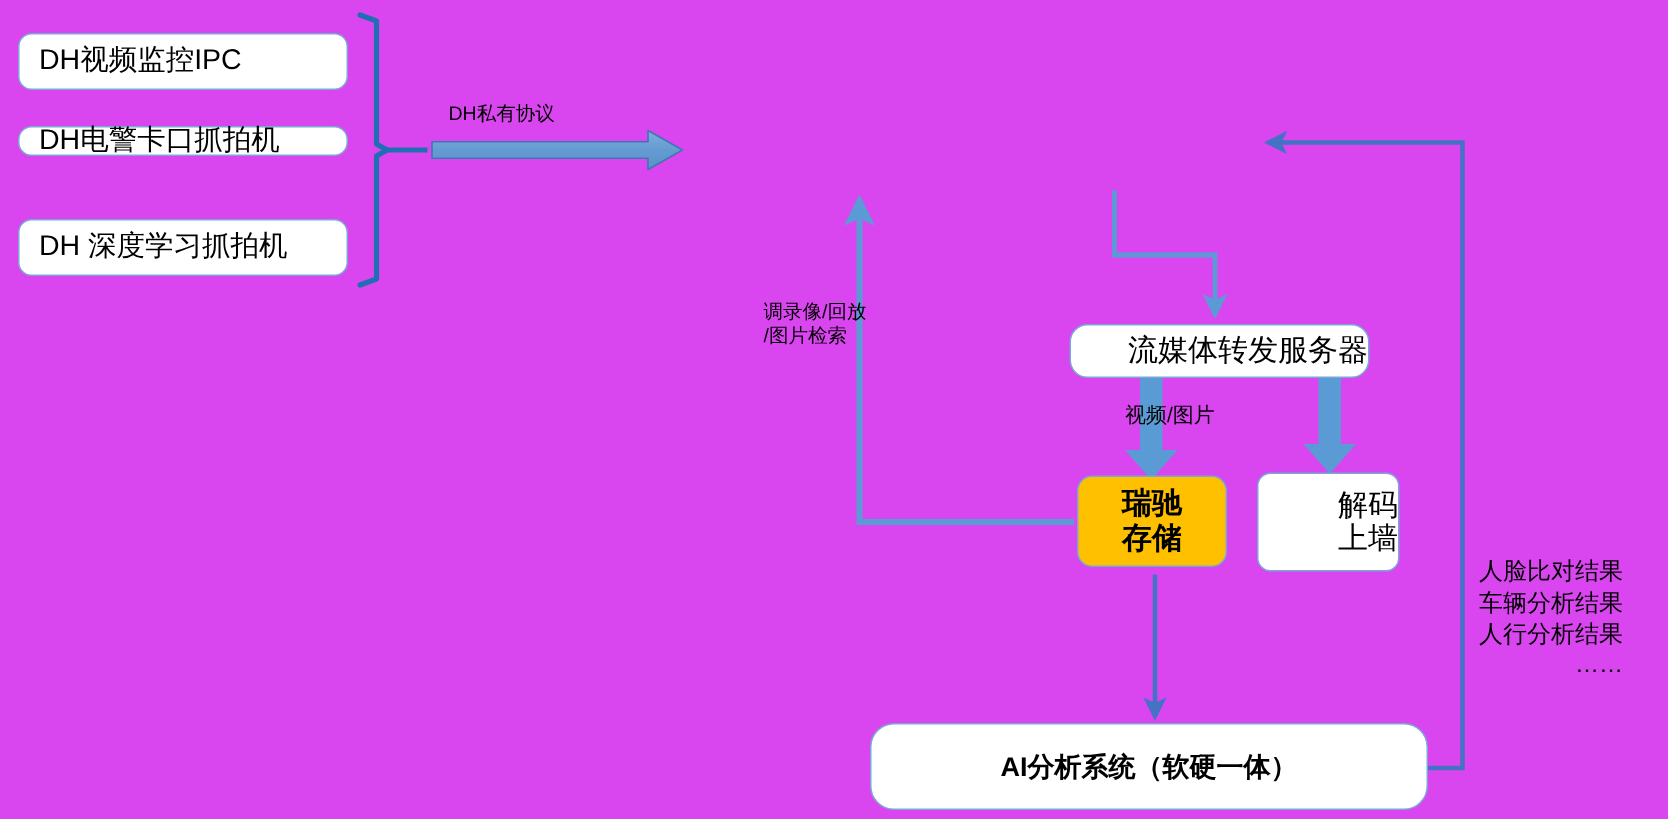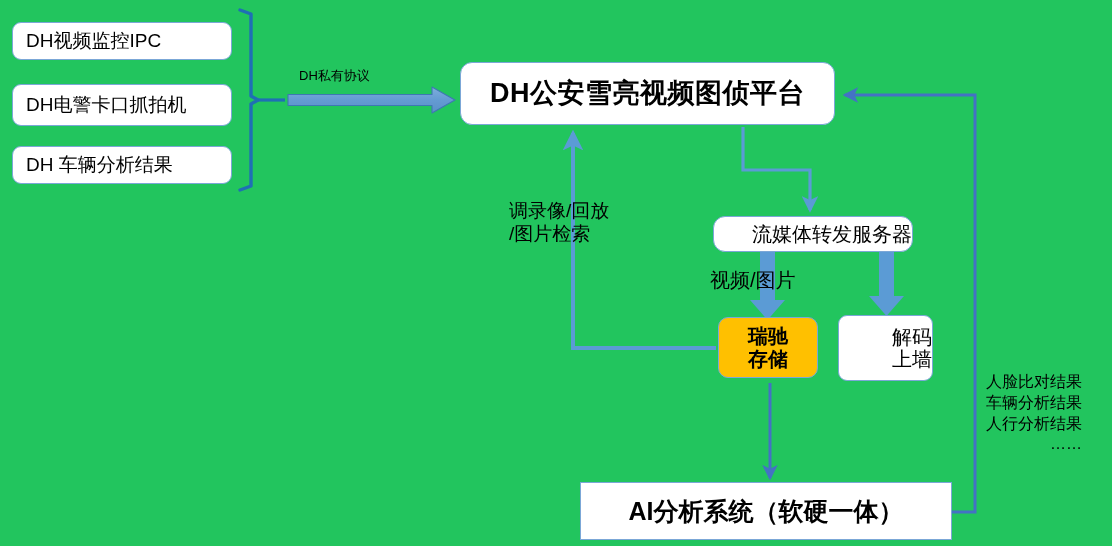--- a/index.html
+++ b/index.html
@@ -7,21 +7,21 @@
     padding: 0;
     background: #ffffff;
   }
   body {
     font-family: "Liberation Sans", "DejaVu Sans", sans-serif;
   }
   #canvas {
     position: relative;
     width: 1112px;
     height: 546px;
-    background: #22c55e;
+    background: #d946ef;
     overflow: hidden;
   }
   svg.layer {
     position: absolute;
     left: 0;
     top: 0;
     width: 1112px;
     height: 546px;
     pointer-events: none;
   }
@@ -44,23 +44,23 @@
     justify-content: flex-start;
     padding-left: 13px;
   }
   .platform-node {
     font-size: 27px;
     font-weight: bold;
     letter-spacing: 0.5px;
     border-radius: 12px;
   }
   .ai-node {
-    font-size: 25px;
+    font-size: 18px;
     font-weight: bold;
-    border-radius: 0;
+    border-radius: 16px;
   }
   .stream-node {
     font-size: 20px;
     border-radius: 12px;
     justify-content: flex-end;
   }
   .decode-node {
     font-size: 20px;
   }
   .storage-node {
@@ -69,22 +69,22 @@
     font-weight: bold;
     border-radius: 10px;
   }
   .edge-label {
     position: absolute;
     color: #000000;
     white-space: pre-line;
     line-height: 1.2;
   }
   .label-proto { font-size: 13px; }
-  .label-query { font-size: 19px; text-align: left; }
-  .label-media { font-size: 20px; }
+  .label-query { font-size: 13px; text-align: left; }
+  .label-media { font-size: 14px; margin-left: 40px; }
   .label-results { font-size: 16px; text-align: right; line-height: 1.3; }
 </style>
 </head>
 <body>
 
 <div id="canvas">
 
   <svg class="layer" viewBox="0 0 1112 546">
     <defs>
       <linearGradient id="blockArrowGrad" x1="0" y1="0" x2="0" y2="1">
@@ -131,31 +131,28 @@
 
     <g>
       <path d="M 952 512 L 975 512 L 975 95 L 845 95" fill="none" stroke="#4472C4" stroke-width="3" stroke-linejoin="miter" marker-end="url(#arrowDark)"></path>
     </g>
   </svg>
 
   <div class="node src-node" style="left:12px; top:22px; width:220px; height:38px;">
     <span>DH视频监控IPC</span>
   </div>
 
-  <div class="node src-node" style="left:12px; top:84px; width:220px; height:42px;">
+  <div class="node src-node" style="left:12px; top:84px; width:220px; height:20px;">
     <span>DH电警卡口抓拍机</span>
   </div>
 
   <div class="node src-node" style="left:12px; top:146px; width:220px; height:38px;">
-    <span>DH 车辆分析结果</span>
+    <span>DH 深度学习抓拍机</span>
   </div>
 
-  <div class="node platform-node" style="left:460px; top:62px; width:375px; height:63px;">
-    <span>DH公安雪亮视频图侦平台</span>
-  </div>
 
   <div class="node stream-node" style="left:713px; top:216px; width:200px; height:36px;">
     <span>流媒体转发服务器</span>
   </div>
 
   <div class="node storage-node" style="left:718px; top:317px; width:100px; height:61px;">
     <span>瑞驰
 存储</span>
   </div>
 

